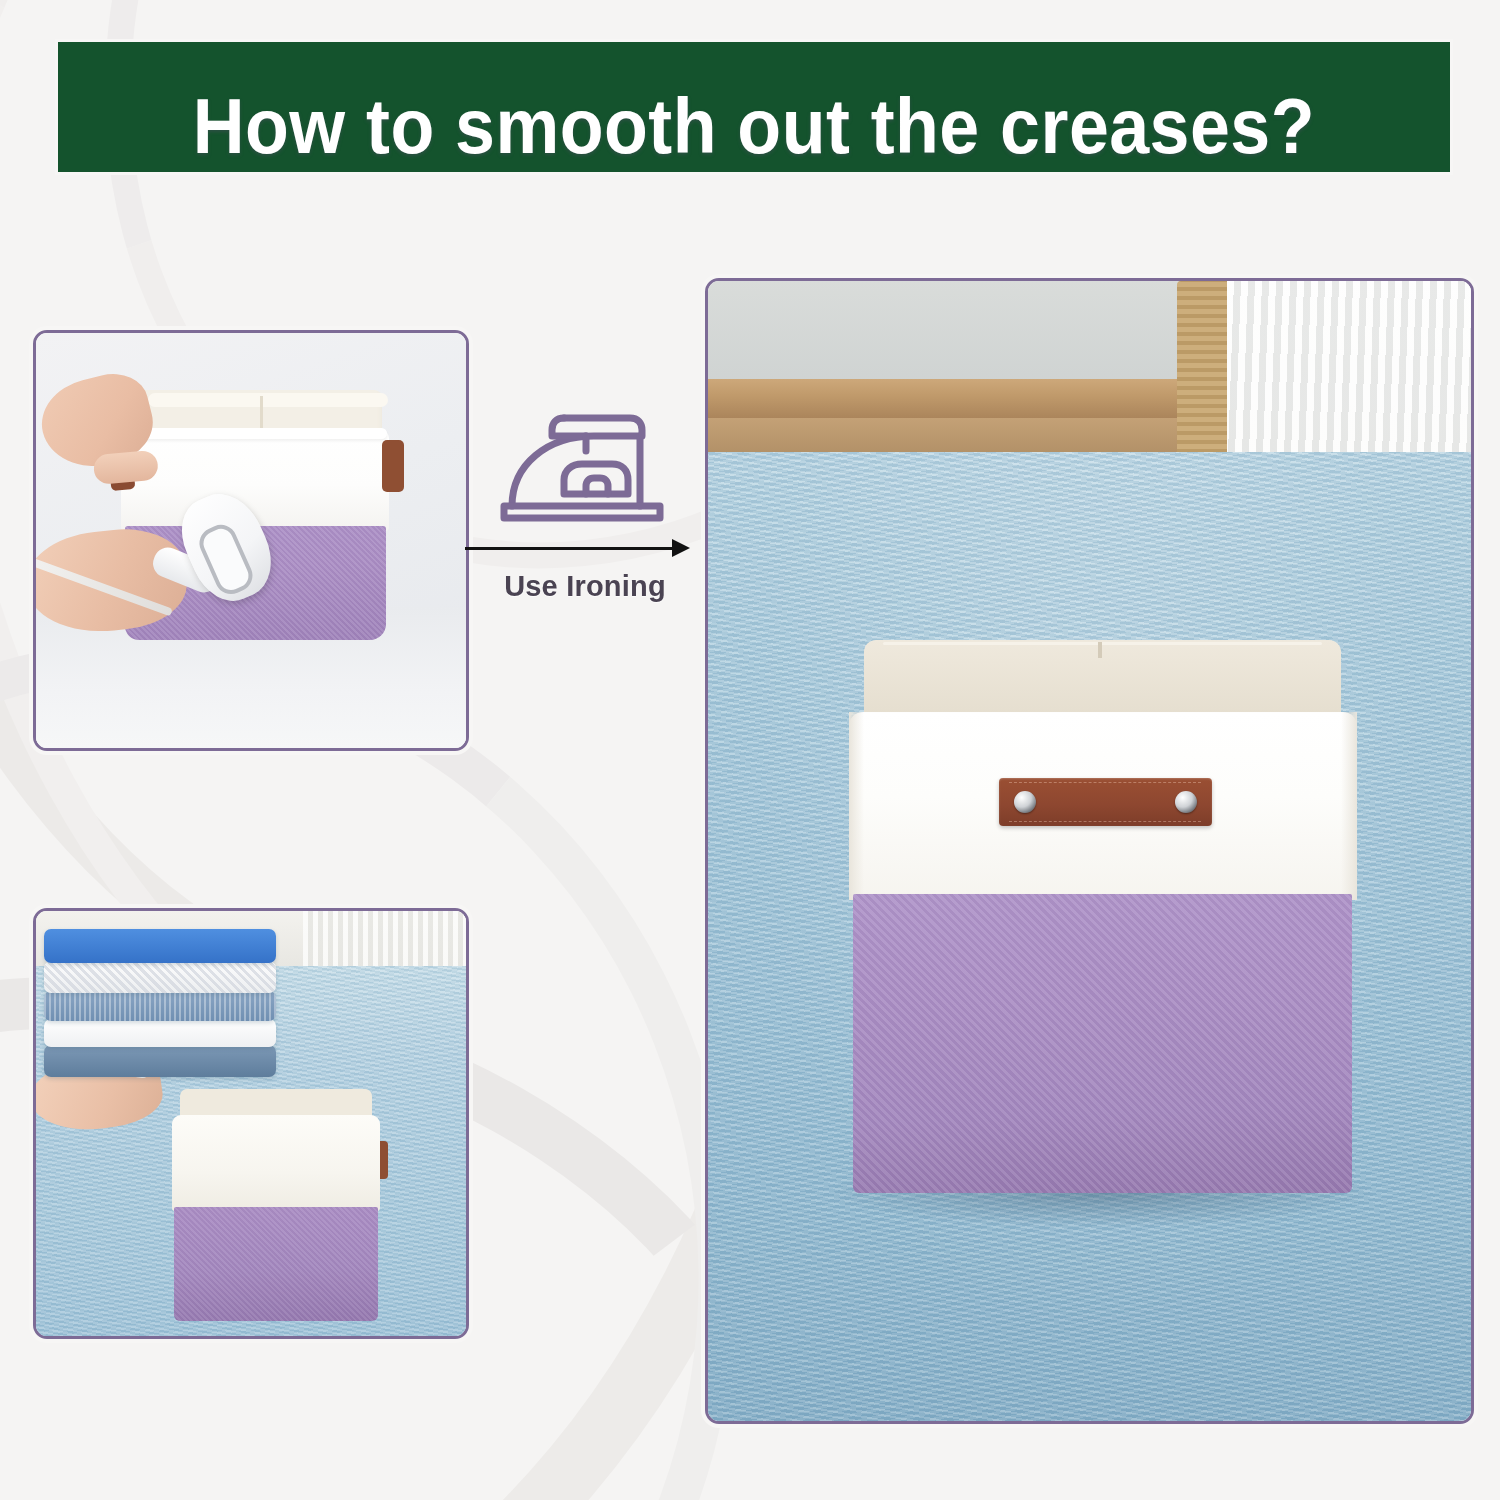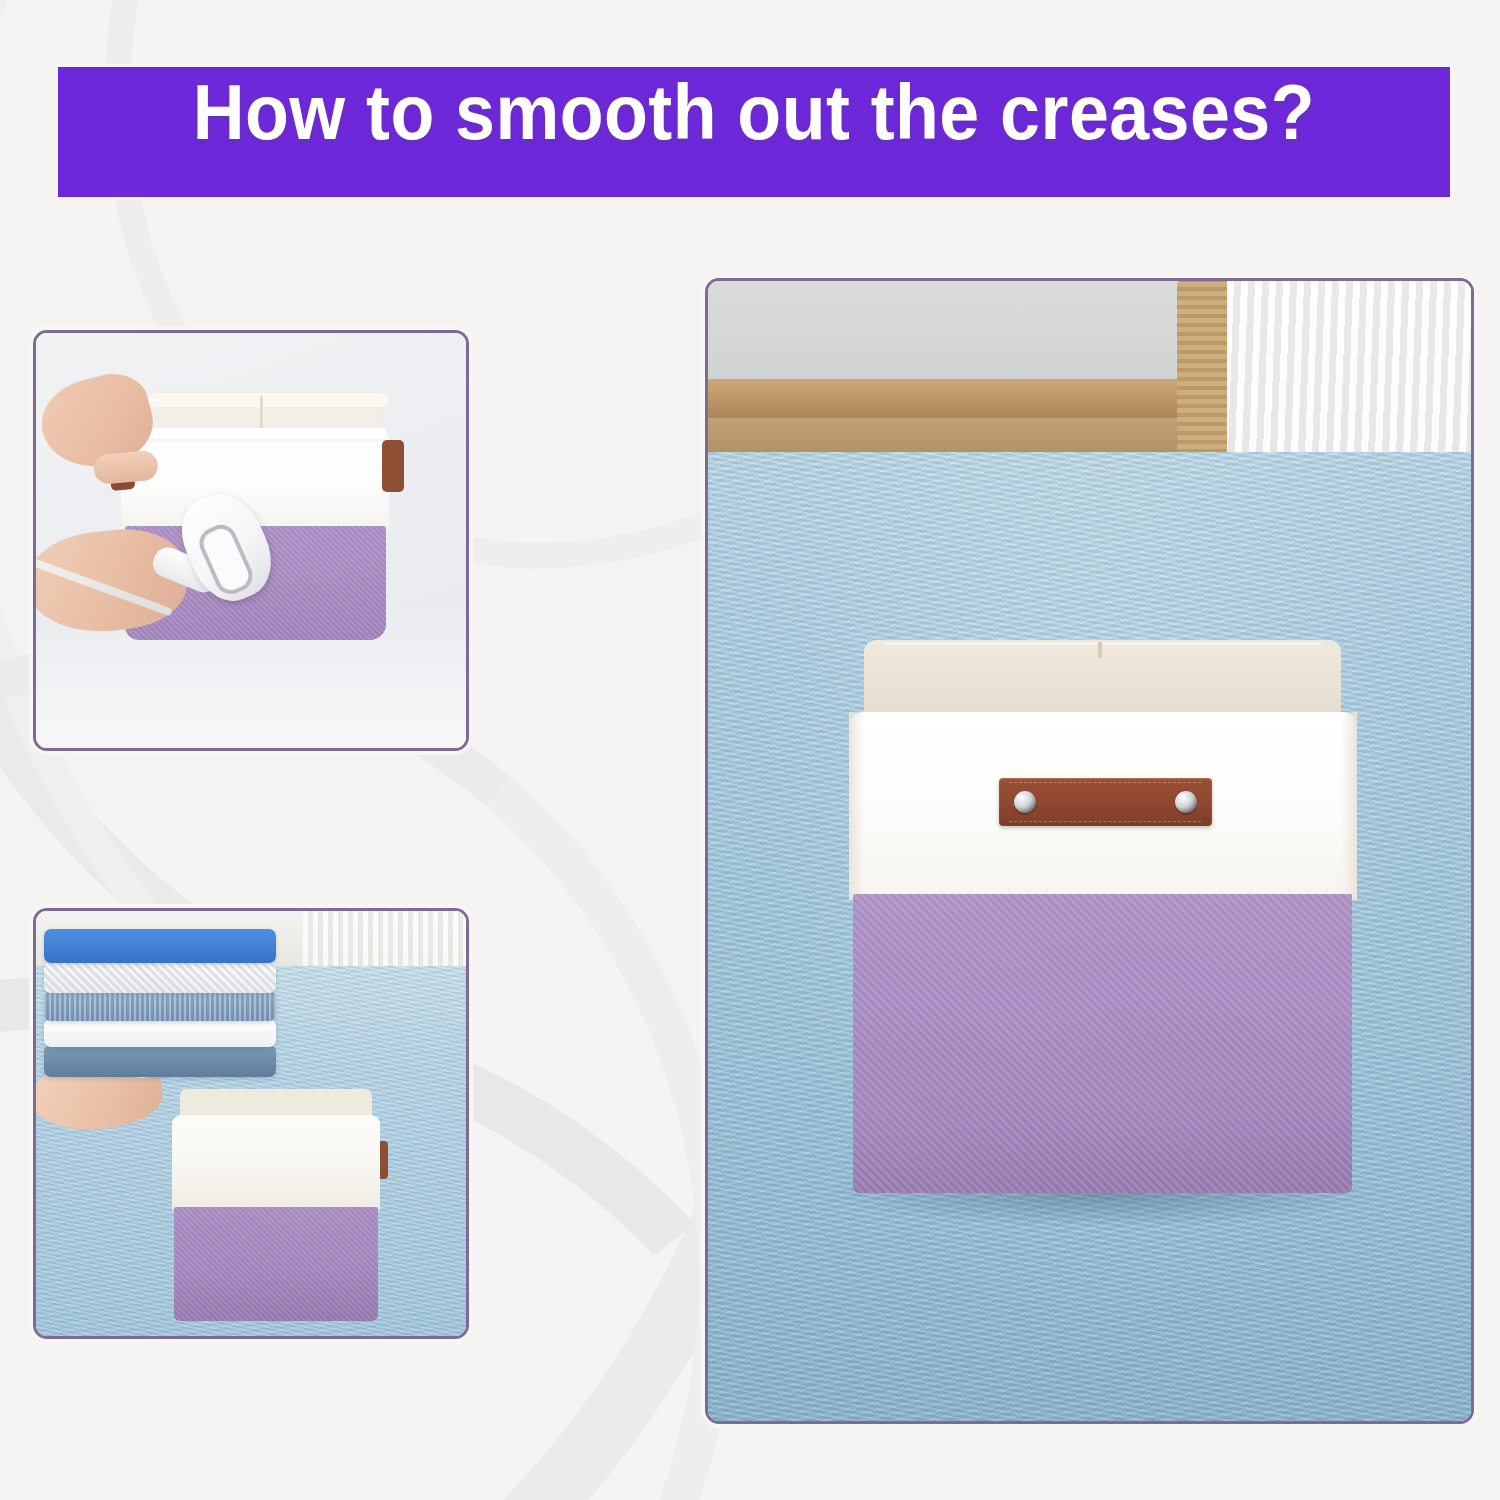--- a/index.html
+++ b/index.html
@@ -23,23 +23,23 @@
   .sw1{left:-160px;top:-330px;width:760px;height:1280px;border-width:46px;border-left-color:#eceae8;border-top-color:#eceae8;transform:rotate(-18deg);}
   .sw2{left:-60px;top:-250px;width:820px;height:1320px;border-width:30px;border-left-color:#f1efee;border-top-color:#f0eeed;transform:rotate(-14deg);}
   .sw3{left:-280px;top:120px;width:980px;height:1500px;border-width:64px;border-right-color:#edebe9;border-bottom-color:#eeecea;transform:rotate(16deg);}
   .sw4{left:-420px;top:640px;width:1080px;height:1180px;border-width:38px;border-top-color:#eceaea;border-right-color:#efeeed;transform:rotate(-6deg);}
   .sw5{left:120px;top:-520px;width:900px;height:1050px;border-width:26px;border-bottom-color:#f0eeed;border-left-color:#eeecec;transform:rotate(26deg);}
   .sw6{left:-540px;top:980px;width:1260px;height:900px;border-width:52px;border-top-color:#eae8e7;transform:rotate(8deg);}
 
   
   #banner{
     position:absolute;left:58px;top:42px;width:1392px;height:130px;
-    background:#6d28d9;
+    background:#14532d;
     box-shadow:0 0 0 3px #f7f6f5;
-    display:flex;align-items:flex-start;justify-content:center;margin-top:25px;
+    display:flex;align-items:flex-end;justify-content:center;
   }
   #banner-title{
     color:#ffffff;
     font-size:78px;
     font-weight:bold;
     letter-spacing:0.5px;
     transform:scaleX(0.92);
     white-space:nowrap;
     text-shadow:0 2px 4px rgba(90,75,110,.35);
     font-family:"Liberation Sans", sans-serif;
@@ -244,20 +244,39 @@
       </div>
       <div class="p1-hand-bot"></div>
       <div class="p1-cord"></div>
       <div class="p1-steamer-body"></div>
       <div class="p1-steamer-head">
         <div class="p1-steamer-plate"></div>
       </div>
     </div>
   </div>
 
+  <div class="step" id="step-iron">
+    <div class="step-icon">
+      <svg width="190" height="122" viewBox="0 0 190 122" fill="none" stroke="#7d6b96" stroke-width="7" stroke-linecap="round" stroke-linejoin="round">
+        <path d="M22 100 C22 58 58 30 104 30 L150 30"></path>
+        <path d="M150 30 L150 100"></path>
+        <path d="M14 100 L170 100 L170 112 L14 112 Z"></path>
+        <path d="M74 12 L140 12 C148 12 152 17 152 24 L152 30"></path>
+        <path d="M74 12 C66 12 62 17 62 24 L62 30 L96 30"></path>
+        <path d="M96 30 L96 45"></path>
+        <path d="M74 88 L74 74 C74 64 82 58 92 58 L122 58 C132 58 138 64 138 74 L138 88 Z"></path>
+        <path d="M96 88 L96 80 C96 75 99 72 104 72 L110 72 C115 72 118 75 118 80 L118 88"></path>
+      </svg>
+    </div>
+    <div class="arrow-row">
+      <div class="arrow-line"></div>
+      <div class="arrow-head"></div>
+    </div>
+    <div class="step-label">Use Ironing</div>
+  </div>
 
   <div class="frame" id="frame-fold">
     <div class="photo">
       <div class="p2-bg"></div>
       <div class="p2-wall"></div>
       <div class="p2-basketbg"></div>
       <div class="p2-skirt"></div>
       <div class="p2-carpet"></div>
       <div class="p2-box">
         <div class="p2-box-inner"></div>

